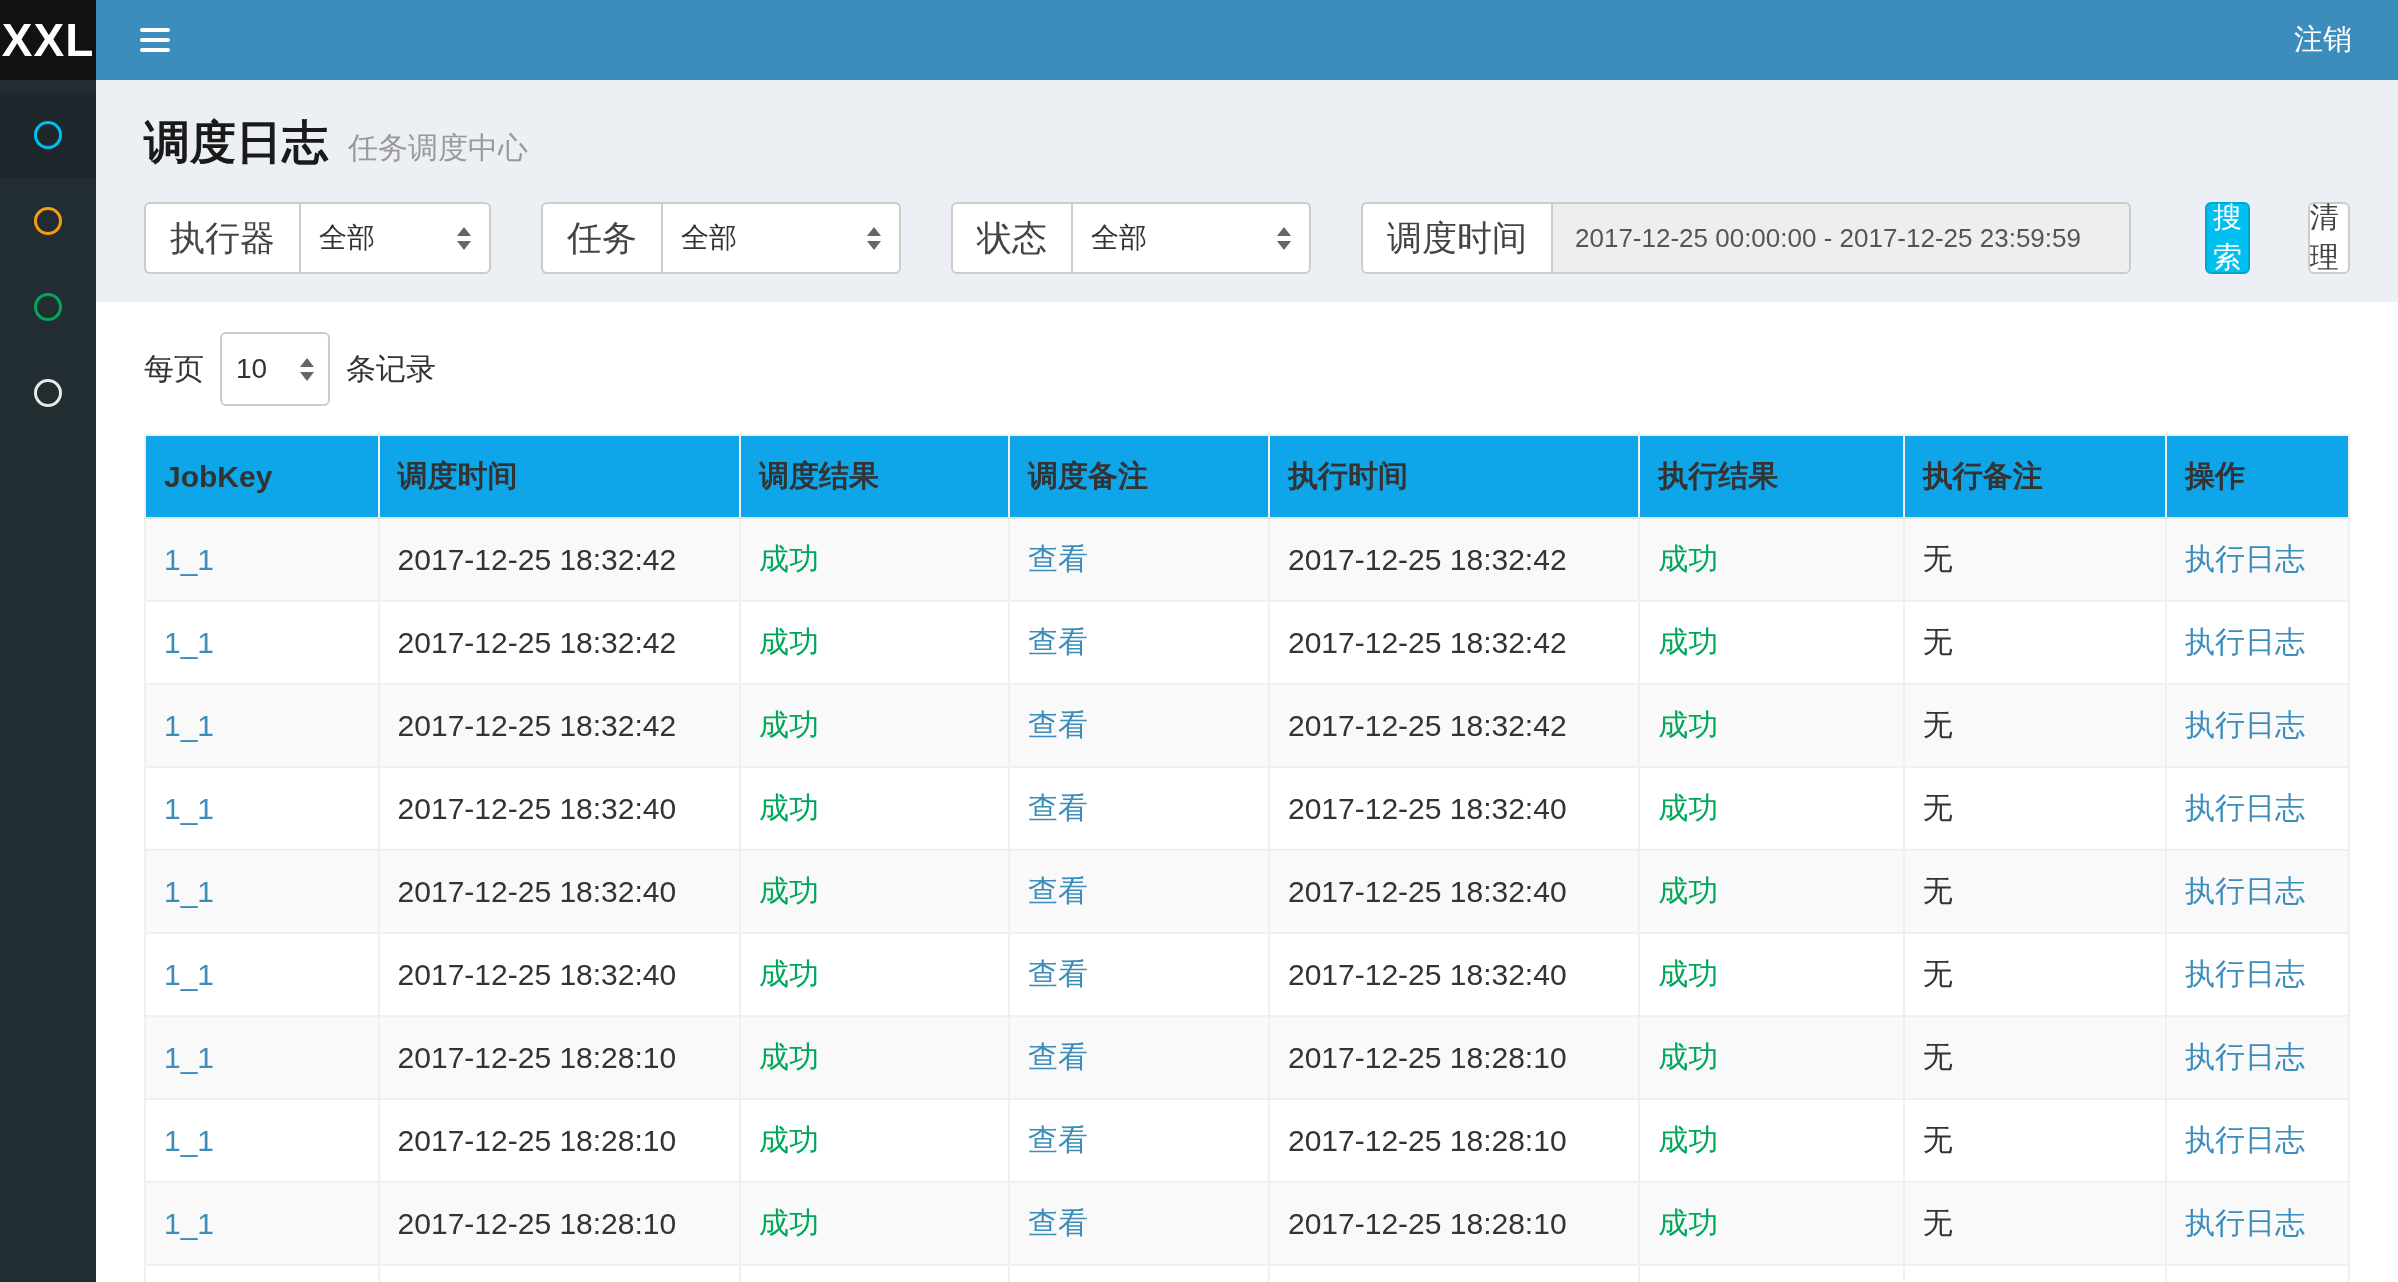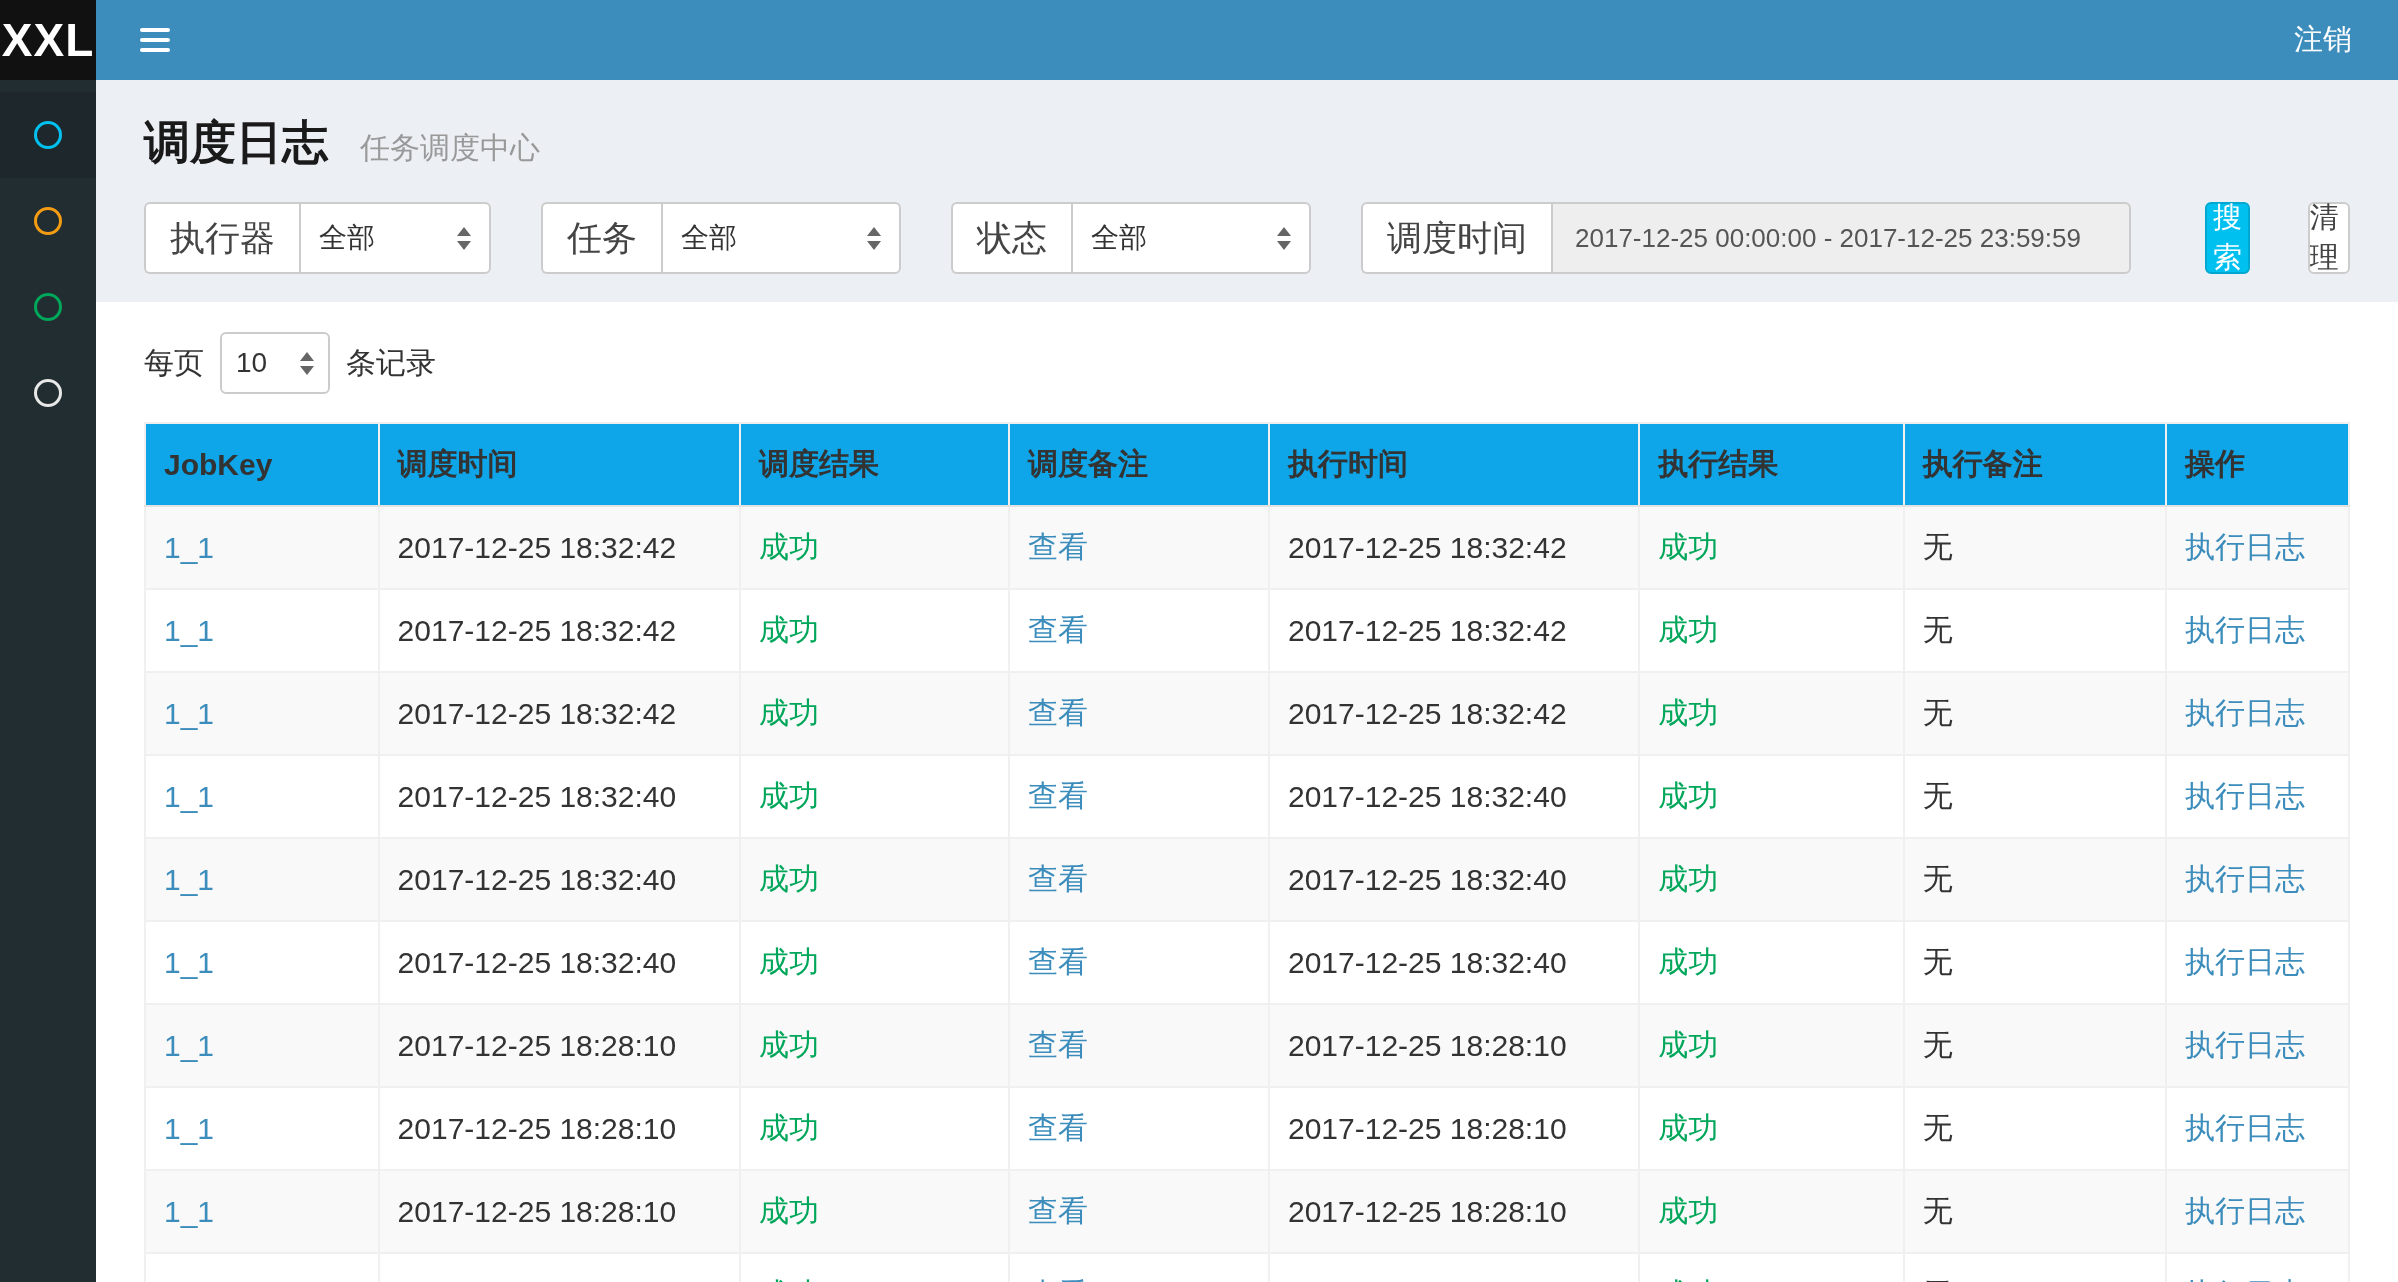--- a/index.html
+++ b/index.html
@@ -33,21 +33,21 @@
   .layout { display:flex; height:1202px; }
   .sidebar { width:96px; background: var(--sidebar-bg, #222d32); padding-top:12px; }
   .side-item { height:86px; display:flex; align-items:center; justify-content:center; cursor:pointer; }
   .side-item.active { background:#1e282c; }
   .circle-icon { width:28px; height:28px; border:3px solid #fff; border-radius:50%; }
 
   .content { flex:1; display:flex; flex-direction:column; min-width:0; }
   .header-area { padding:0 48px; }
 
   h1.page-title { margin:32px 0 28px; font-size:46px; font-weight:bold; color:#1a1a1a; }
-  .page-subtitle { font-size:30px; color:#999; font-weight:normal; margin-left:32px; }
+  .page-subtitle { font-size:30px; color:#999; font-weight:normal; margin-left:20px; }
 
   
   .filters { display:flex; align-items:center; margin-bottom:28px; }
   .igroup { display:flex; height:72px; margin-right:50px; }
   .addon {
     display:flex; align-items:center; padding:0 24px;
     background:#fff; border:2px solid #ccc; border-right:none;
     border-radius:6px 0 0 6px; font-size:35px; color:#444; white-space:nowrap;
   }
   .select {
@@ -75,21 +75,21 @@
     width:132px; margin-left:24px; color:#fff;
     background: var(--search-btn, #00c0ef);
     border:2px solid var(--search-btn-border, #00a7d0);
     text-align:center;
   }
   .btn-clear { width:124px; margin-left:58px; background:#fff; border:2px solid #ccc; color:#444; }
 
   
   .box { flex:1; background:#fff; padding:30px 48px 0; }
   .psize { display:flex; align-items:center; font-size:30px; color:#333; }
-  .psel { height:62px; width:110px; border-radius:6px; border:2px solid #ccc; margin:0 16px; padding:0 14px; }
+  .psel { height:74px; width:110px; border-radius:6px; border:2px solid #ccc; margin:0 16px; padding:0 14px; }
 
   table { width:100%; border-collapse:collapse; margin-top:28px; font-size:30px; table-layout:fixed; }
   th, td { border:2px solid #f0f0f0; padding:20px 18px; text-align:left; vertical-align:middle; overflow:hidden; white-space:nowrap; }
   th { font-weight:bold; background:#0ea5e9; border-bottom:2px solid #e2e2e2; }
   th:nth-child(1) { width:10.6%; }
   th:nth-child(2) { width:16.4%; }
   th:nth-child(3) { width:12.2%; }
   th:nth-child(4) { width:11.8%; }
   th:nth-child(5) { width:16.8%; }
   th:nth-child(6) { width:12.0%; }

